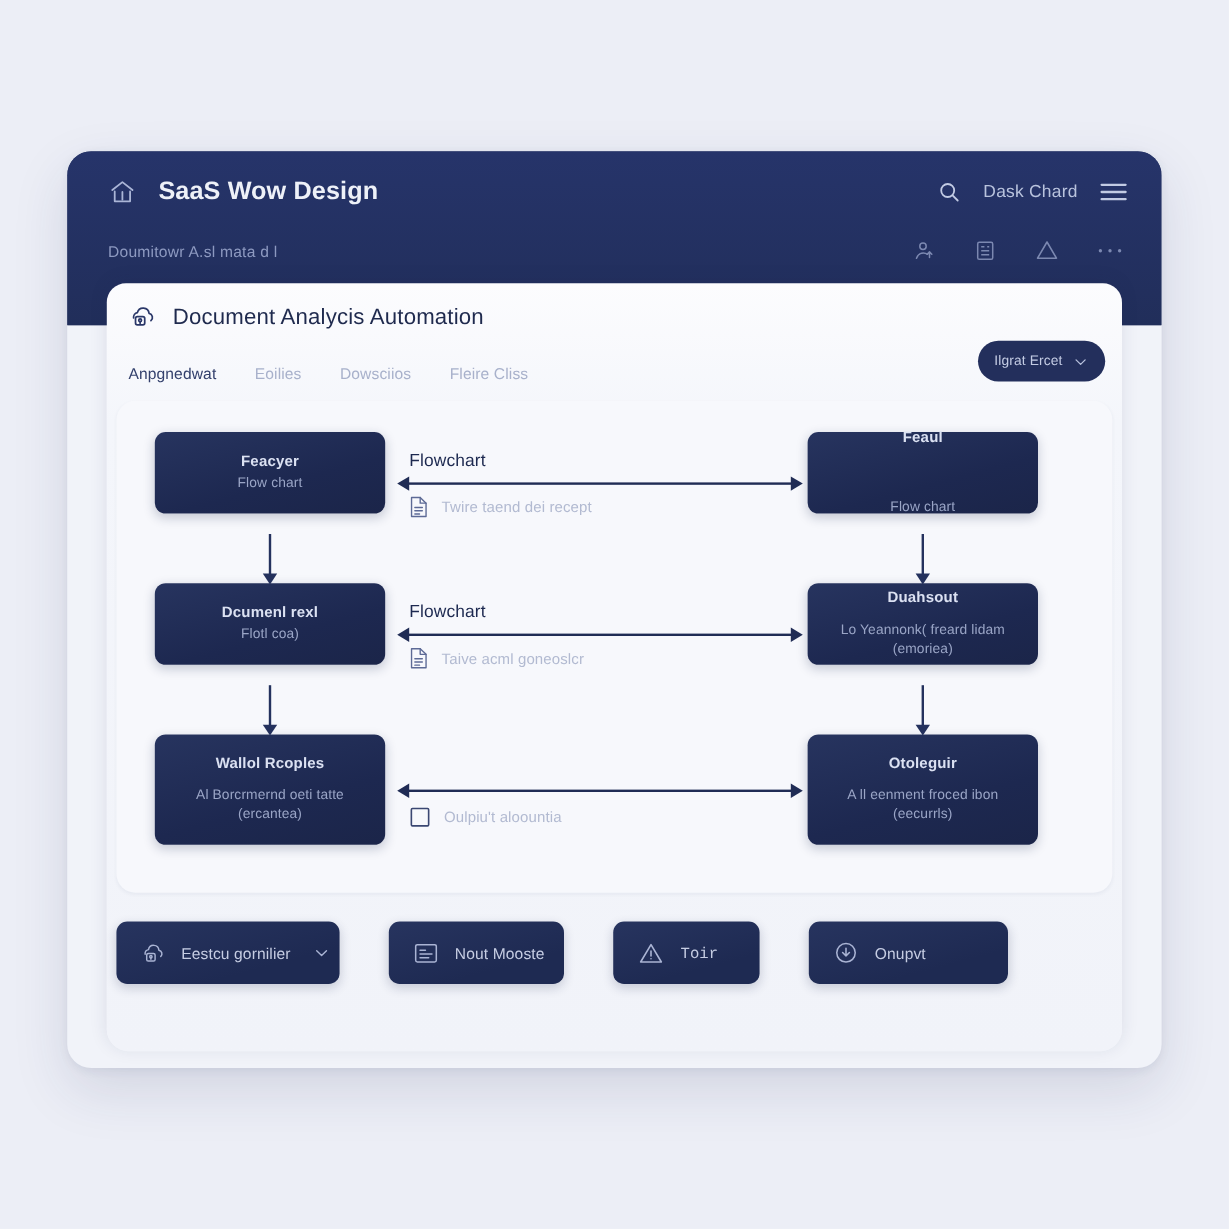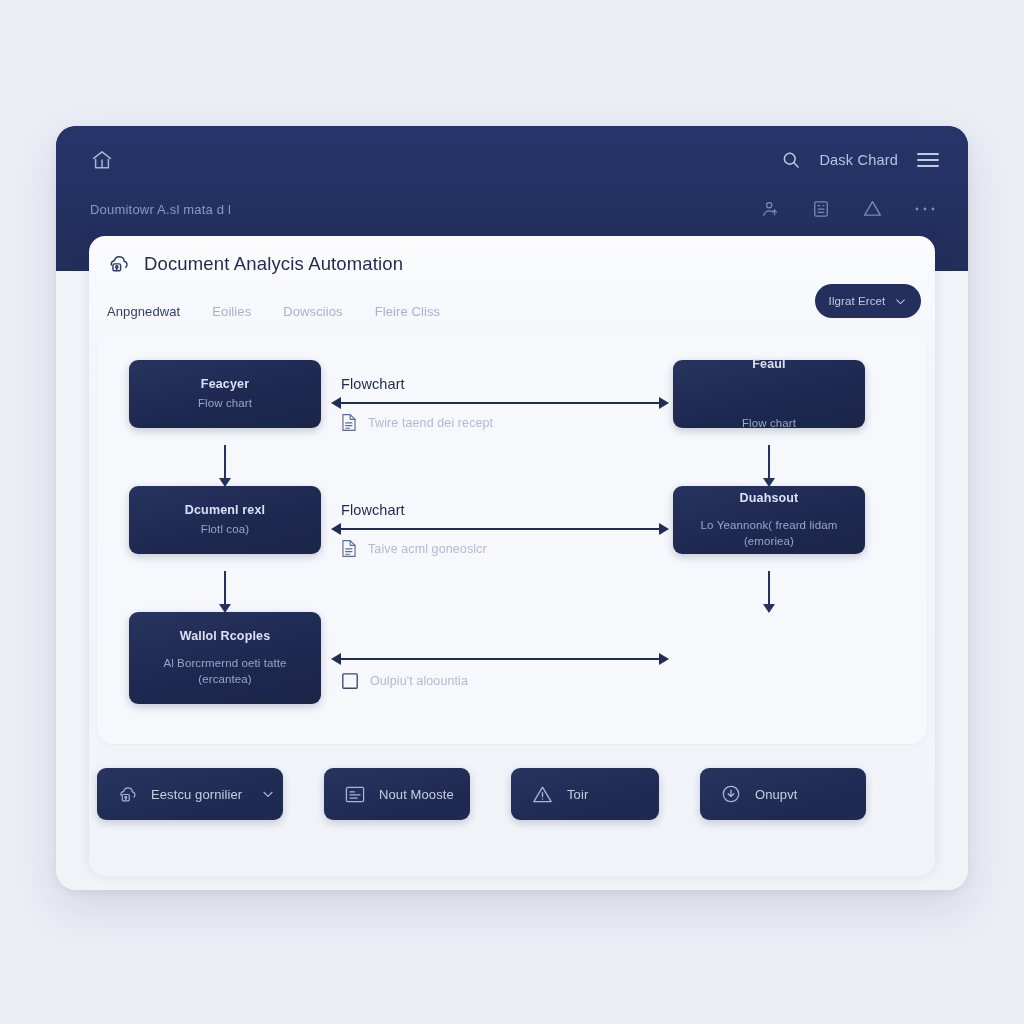--- a/index.html
+++ b/index.html
@@ -284,20 +284,21 @@
   <div id="topbar">
 
     <div id="brand-row">
       <span>
         <svg width="24" height="24" viewBox="0 0 24 24" fill="none" stroke="#aab5d6" stroke-width="1.5" stroke-linecap="round" stroke-linejoin="round">
           <path d="M3.6 10.4 12 3.8l8.4 6.6"></path>
           <path d="M5.6 11.6v8.2h12.8v-8.2"></path>
           <path d="M12 12v6.4"></path>
         </svg>
       </span>
+      <span id="brand-title">SaaS Wow Design</span>
     </div>
 
     <div id="breadcrumb">Doumitowr  A.sl mata d l</div>
 
     <div id="nav-actions">
       <span>
         <svg width="20" height="20" viewBox="0 0 24 24" fill="none" stroke="#c2cbe4" stroke-width="1.8" stroke-linecap="round">
           <circle cx="10.5" cy="10.5" r="6.5"></circle>
           <path d="M15.4 15.4 20.5 20.5"></path>
         </svg>
@@ -425,20 +426,25 @@
 
       <div class="vconn" style="left:127px; top:237px; height:34px;"></div>
       <div class="vconn" style="left:671px; top:237px; height:34px;"></div>
 
       <div class="node two-line" style="left:32px; top:278px; height:92px;">
         <span class="node-title">Wallol Rcoples</span>
         <span class="node-sub" style="white-space:pre-line;">Al Borcrmernd oeti tatte
 (ercantea)</span>
       </div>
 
+      <div class="node two-line" style="left:576px; top:278px; height:92px;">
+        <span class="node-title">Otoleguir</span>
+        <span class="node-sub" style="white-space:pre-line;">A ll eenment froced ibon
+(eecurrls)</span>
+      </div>
 
       <div class="harrow" style="left:243px; top:324px; width:320px;"></div>
       <div class="flow-note" style="left:244px; top:338px;">
         <span>
           <svg width="18" height="18" viewBox="0 0 20 20" fill="none" stroke="#3b4772" stroke-width="1.5">
             <rect x="2" y="2" width="16" height="16" rx="1"></rect>
           </svg>
         </span>
         <span class="flow-note-text">Oulpiu't aloountia</span>
       </div>
@@ -467,21 +473,21 @@
       <div class="fbtn" style="width:146px;">
         <span>
           <svg width="22" height="19" viewBox="0 0 24 21" fill="none" stroke="#aab4d4" stroke-width="1.4" stroke-linejoin="round" stroke-linecap="round">
             <rect x="2.5" y="2.5" width="19" height="16" rx="1.6"></rect>
             <path d="M6.5 7.5h5M6.5 11h11M6.5 14.5h8"></path>
           </svg>
         </span>
         <span class="fbtn-label">Nout Mooste</span>
       </div>
 
-      <div class="fbtn" style="width:148px;">
+      <div class="fbtn" style="width:122px;font-family:Liberation Mono, monospace;">
         <span>
           <svg width="23" height="23" viewBox="0 0 24 24" fill="none" stroke="#aab4d4" stroke-width="1.4" stroke-linecap="round" stroke-linejoin="round">
             <path d="M12 4.4 21 19.5H3z"></path>
             <path d="M12 10v4.2M12 16.6v.1"></path>
           </svg>
         </span>
         <span class="fbtn-label">Toir</span>
       </div>
 
       <div class="fbtn" style="width:166px;">

